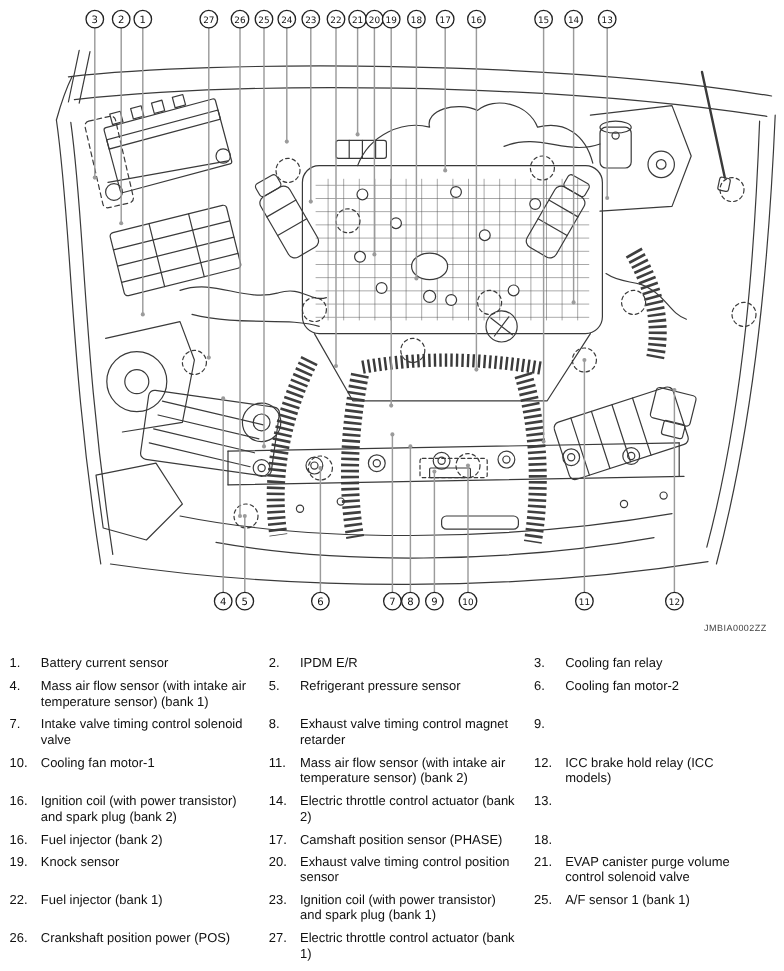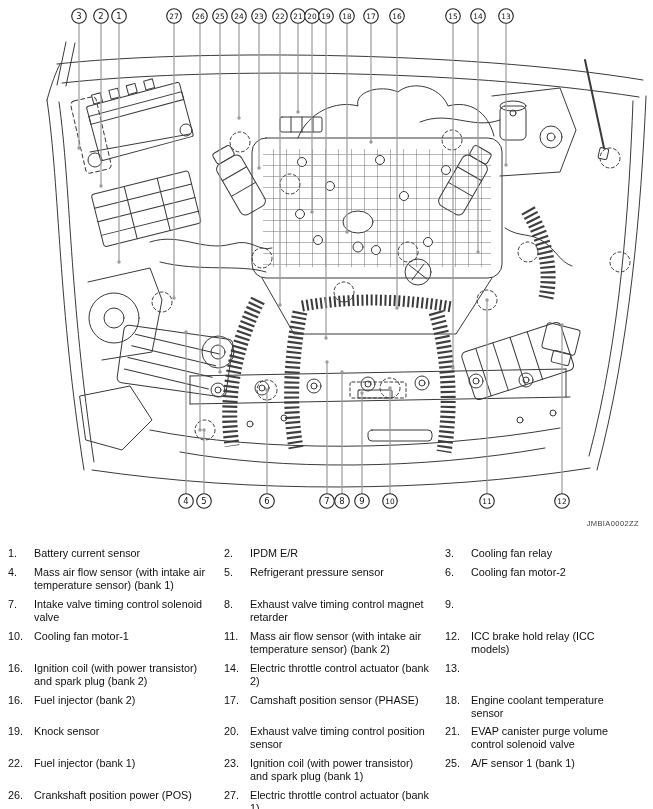--- a/index.html
+++ b/index.html
@@ -446,21 +446,20 @@
       <div class="legend-item">
         <span class="num">16.</span>
         <span class="lbl">Fuel injector (bank 2)</span>
       </div>
       <div class="legend-item">
         <span class="num">17.</span>
         <span class="lbl">Camshaft position sensor (PHASE)</span>
       </div>
       <div class="legend-item">
         <span class="num">18.</span>
-        <span class="lbl">Engine coolant temperature sensor</span>
       </div>
       <div class="legend-item">
         <span class="num">19.</span>
         <span class="lbl">Knock sensor</span>
       </div>
       <div class="legend-item">
         <span class="num">20.</span>
         <span class="lbl">Exhaust valve timing control position sensor</span>
       </div>
       <div class="legend-item">

